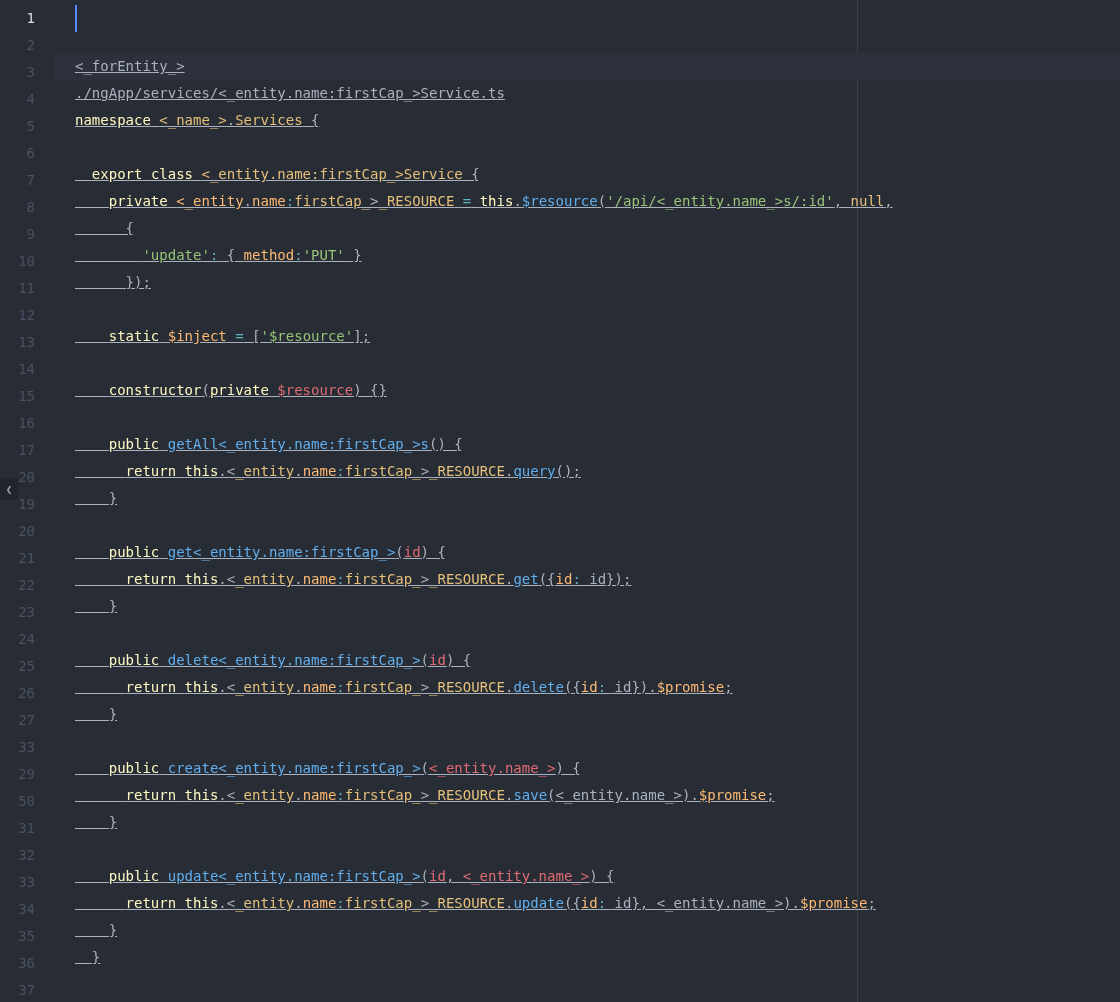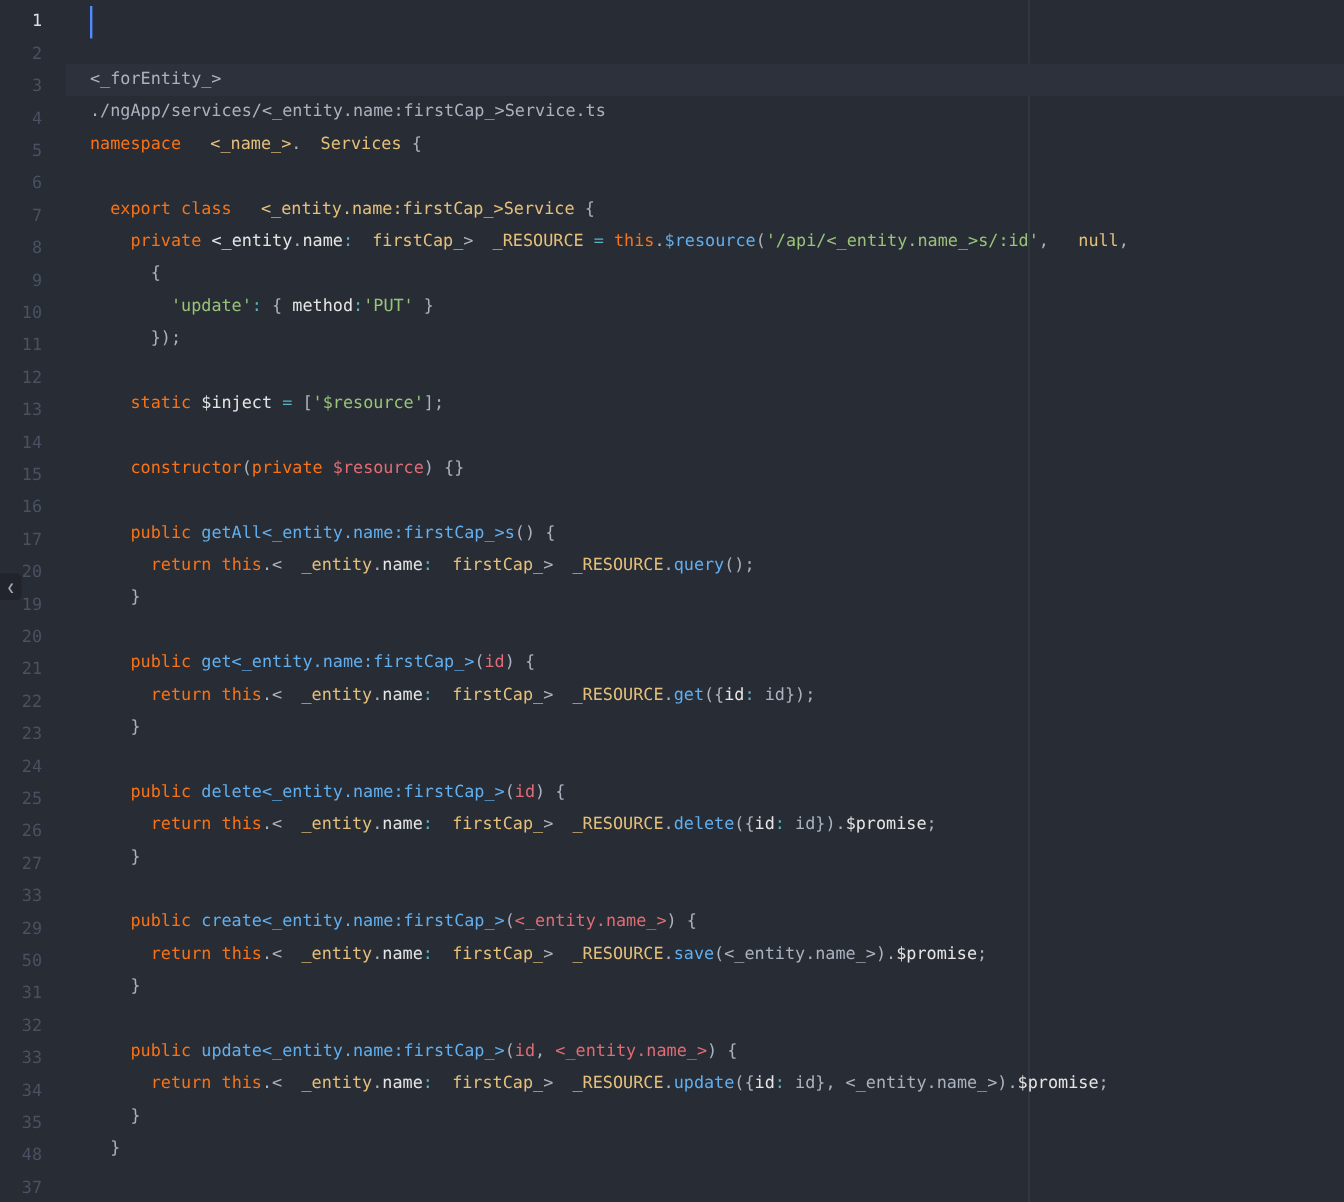--- a/index.html
+++ b/index.html
@@ -39,20 +39,21 @@
     .code-area {
       flex: 1;
       padding-top: 5px;
       padding-left: 20px;
       white-space: pre;
       position: relative;
     }
     .code-line {
       height: 27px;
       line-height: 27px;
+      text-decoration: underline;
     }
     .code-line.hl {
       background: #2c313c;
       margin-left: -20px;
       padding-left: 20px;
       margin-right: 0;
     }
     .cursor {
       position: absolute;
       top: 5px;
@@ -79,27 +80,27 @@
       border-top-right-radius: 4px;
       border-bottom-right-radius: 4px;
       display: flex;
       align-items: center;
       justify-content: center;
       color: #9da5b4;
       font-size: 11px;
       cursor: pointer;
     }
     
-    .kw { color: #f97316; }       
-    .cls { color: #e5c07b; margin-left: 16px; }      
+    .kw { color: #fef9c3; }       
+    .cls { color: #e5c07b; }      
     .fn { color: #61afef; }       
     .str { color: #98c379; }      
     .op { color: #56b6c2; }       
     .pl { color: #abb2bf; }       
-    .prop { color: #e5e5e5; }     
+    .prop { color: #fdba74; }     
     .param { color: #e06c75; }    
   </style>
 </head>
 <body>
 
 <div class="editor">
   <div class="ruler"></div>
   <div class="gutter">
       <div class="ln active">1</div>
       <div class="ln">2</div>
@@ -129,21 +130,21 @@
       <div class="ln">26</div>
       <div class="ln">27</div>
       <div class="ln">33</div>
       <div class="ln">29</div>
       <div class="ln">50</div>
       <div class="ln">31</div>
       <div class="ln">32</div>
       <div class="ln">33</div>
       <div class="ln">34</div>
       <div class="ln">35</div>
-      <div class="ln">48</div>
+      <div class="ln">36</div>
       <div class="ln">37</div>
     </div>
   <div class="code-area">
     <div class="cursor"></div>
   <div class="code-line hl"><span class="pl">&lt;_forEntity_&gt;</span></div><div class="code-line"><span class="pl">./ngApp/services/&lt;_entity.name:firstCap_&gt;Service.ts</span></div><div class="code-line"><span class="kw">namespace</span><span class="pl"> </span><span class="cls">&lt;_name_&gt;</span><span class="pl">.</span><span class="cls">Services</span><span class="pl"> {</span></div><div class="code-line"><span class="pl"></span></div><div class="code-line"><span class="pl">  </span><span class="kw">export</span><span class="pl"> </span><span class="kw">class</span><span class="pl"> </span><span class="cls">&lt;_entity.name:firstCap_&gt;Service</span><span class="pl"> {</span></div><div class="code-line"><span class="pl">    </span><span class="kw">private</span><span class="pl"> </span><span class="prop">&lt;_entity</span><span class="pl">.</span><span class="prop">name</span><span class="op">:</span><span class="cls">firstCap_</span><span class="pl">&gt;</span><span class="cls">_RESOURCE</span><span class="pl"> </span><span class="op">=</span><span class="pl"> </span><span class="kw">this</span><span class="pl">.</span><span class="fn">$resource</span><span class="pl">(</span><span class="str">'/api/&lt;_entity.name_&gt;s/:id'</span><span class="pl">, </span><span class="cls">null</span><span class="pl">,</span></div><div class="code-line"><span class="pl">      {</span></div><div class="code-line"><span class="pl">        </span><span class="str">'update'</span><span class="op">:</span><span class="pl"> { </span><span class="prop">method</span><span class="op">:</span><span class="str">'PUT'</span><span class="pl"> }</span></div><div class="code-line"><span class="pl">      });</span></div><div class="code-line"><span class="pl"></span></div><div class="code-line"><span class="pl">    </span><span class="kw">static</span><span class="pl"> </span><span class="prop">$inject</span><span class="pl"> </span><span class="op">=</span><span class="pl"> [</span><span class="str">'$resource'</span><span class="pl">];</span></div><div class="code-line"><span class="pl"></span></div><div class="code-line"><span class="pl">    </span><span class="kw">constructor</span><span class="pl">(</span><span class="kw">private</span><span class="pl"> </span><span class="param">$resource</span><span class="pl">) {}</span></div><div class="code-line"><span class="pl"></span></div><div class="code-line"><span class="pl">    </span><span class="kw">public</span><span class="pl"> </span><span class="fn">getAll&lt;_entity.name:firstCap_&gt;s</span><span class="pl">() {</span></div><div class="code-line"><span class="pl">      </span><span class="kw">return</span><span class="pl"> </span><span class="kw">this</span><span class="pl">.&lt;</span><span class="cls">_entity</span><span class="pl">.</span><span class="prop">name</span><span class="op">:</span><span class="cls">firstCap_</span><span class="pl">&gt;</span><span class="cls">_RESOURCE</span><span class="pl">.</span><span class="fn">query</span><span class="pl">();</span></div><div class="code-line"><span class="pl">    }</span></div><div class="code-line"><span class="pl"></span></div><div class="code-line"><span class="pl">    </span><span class="kw">public</span><span class="pl"> </span><span class="fn">get&lt;_entity.name:firstCap_&gt;</span><span class="pl">(</span><span class="param">id</span><span class="pl">) {</span></div><div class="code-line"><span class="pl">      </span><span class="kw">return</span><span class="pl"> </span><span class="kw">this</span><span class="pl">.&lt;</span><span class="cls">_entity</span><span class="pl">.</span><span class="prop">name</span><span class="op">:</span><span class="cls">firstCap_</span><span class="pl">&gt;</span><span class="cls">_RESOURCE</span><span class="pl">.</span><span class="fn">get</span><span class="pl">({</span><span class="prop">id</span><span class="op">:</span><span class="pl"> id});</span></div><div class="code-line"><span class="pl">    }</span></div><div class="code-line"><span class="pl"></span></div><div class="code-line"><span class="pl">    </span><span class="kw">public</span><span class="pl"> </span><span class="fn">delete&lt;_entity.name:firstCap_&gt;</span><span class="pl">(</span><span class="param">id</span><span class="pl">) {</span></div><div class="code-line"><span class="pl">      </span><span class="kw">return</span><span class="pl"> </span><span class="kw">this</span><span class="pl">.&lt;</span><span class="cls">_entity</span><span class="pl">.</span><span class="prop">name</span><span class="op">:</span><span class="cls">firstCap_</span><span class="pl">&gt;</span><span class="cls">_RESOURCE</span><span class="pl">.</span><span class="fn">delete</span><span class="pl">({</span><span class="prop">id</span><span class="op">:</span><span class="pl"> id}).</span><span class="prop">$promise</span><span class="pl">;</span></div><div class="code-line"><span class="pl">    }</span></div><div class="code-line"><span class="pl"></span></div><div class="code-line"><span class="pl">    </span><span class="kw">public</span><span class="pl"> </span><span class="fn">create&lt;_entity.name:firstCap_&gt;</span><span class="pl">(</span><span class="param">&lt;_entity.name_&gt;</span><span class="pl">) {</span></div><div class="code-line"><span class="pl">      </span><span class="kw">return</span><span class="pl"> </span><span class="kw">this</span><span class="pl">.&lt;</span><span class="cls">_entity</span><span class="pl">.</span><span class="prop">name</span><span class="op">:</span><span class="cls">firstCap_</span><span class="pl">&gt;</span><span class="cls">_RESOURCE</span><span class="pl">.</span><span class="fn">save</span><span class="pl">(&lt;_entity.name_&gt;).</span><span class="prop">$promise</span><span class="pl">;</span></div><div class="code-line"><span class="pl">    }</span></div><div class="code-line"><span class="pl"></span></div><div class="code-line"><span class="pl">    </span><span class="kw">public</span><span class="pl"> </span><span class="fn">update&lt;_entity.name:firstCap_&gt;</span><span class="pl">(</span><span class="param">id</span><span class="pl">, </span><span class="param">&lt;_entity.name_&gt;</span><span class="pl">) {</span></div><div class="code-line"><span class="pl">      </span><span class="kw">return</span><span class="pl"> </span><span class="kw">this</span><span class="pl">.&lt;</span><span class="cls">_entity</span><span class="pl">.</span><span class="prop">name</span><span class="op">:</span><span class="cls">firstCap_</span><span class="pl">&gt;</span><span class="cls">_RESOURCE</span><span class="pl">.</span><span class="fn">update</span><span class="pl">({</span><span class="prop">id</span><span class="op">:</span><span class="pl"> id}, &lt;_entity.name_&gt;).</span><span class="prop">$promise</span><span class="pl">;</span></div><div class="code-line"><span class="pl">    }</span></div><div class="code-line"><span class="pl">  }</span></div><div class="code-line"><span class="pl"></span></div><div class="code-line"></div></div>
   <div class="fold-handle">
     <span>❮</span>
   </div>
 </div>
 

